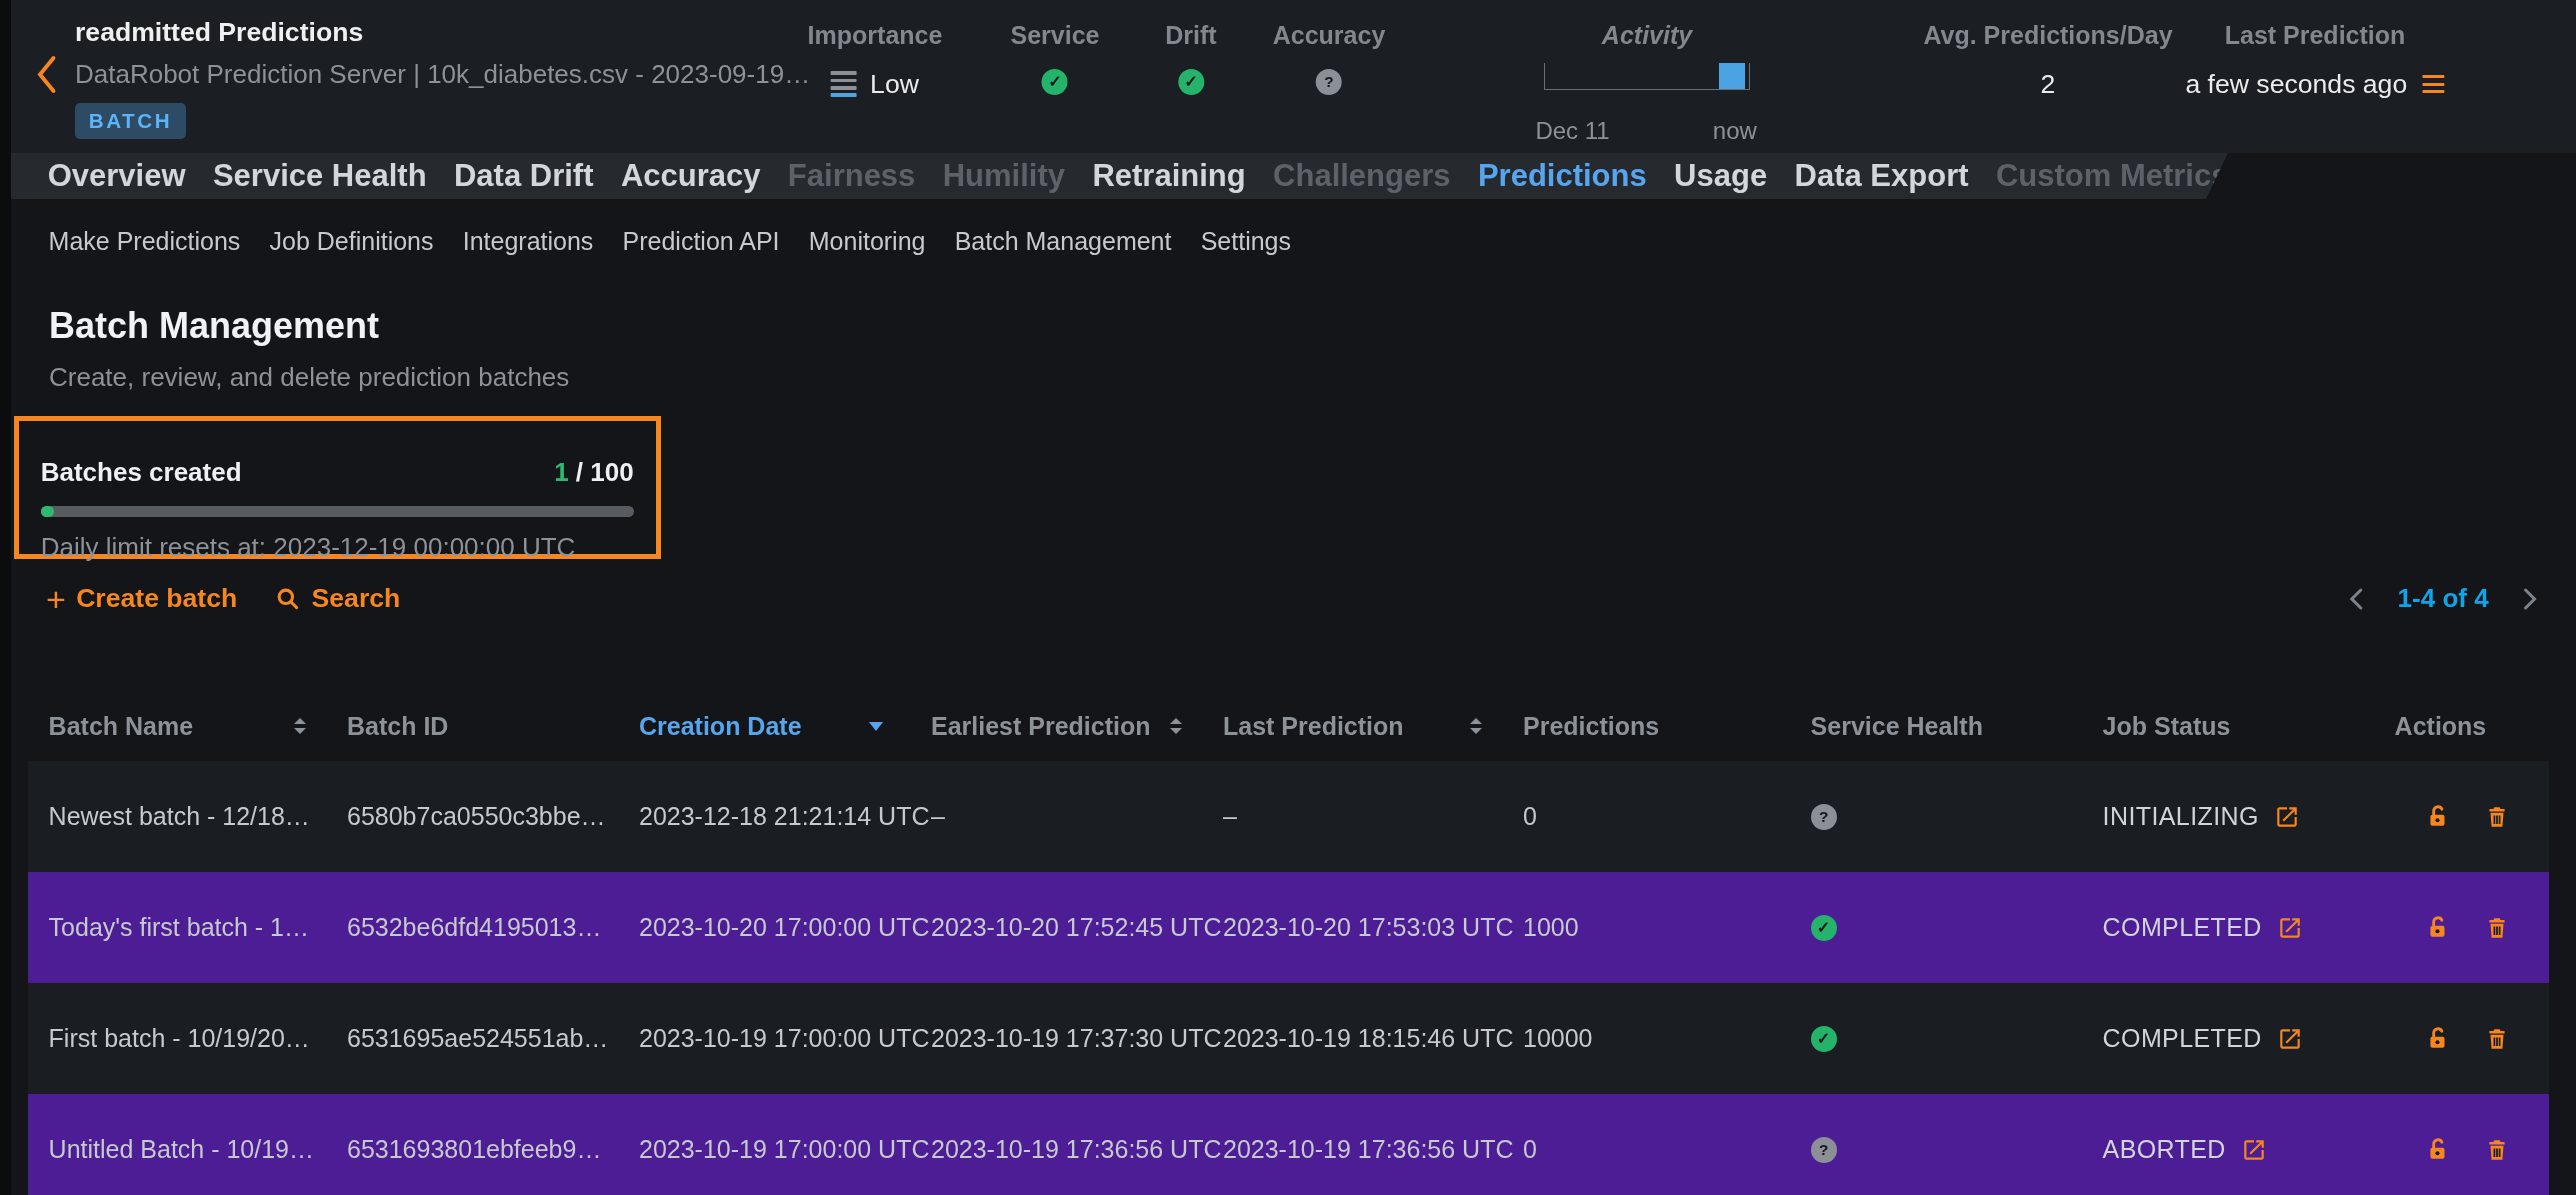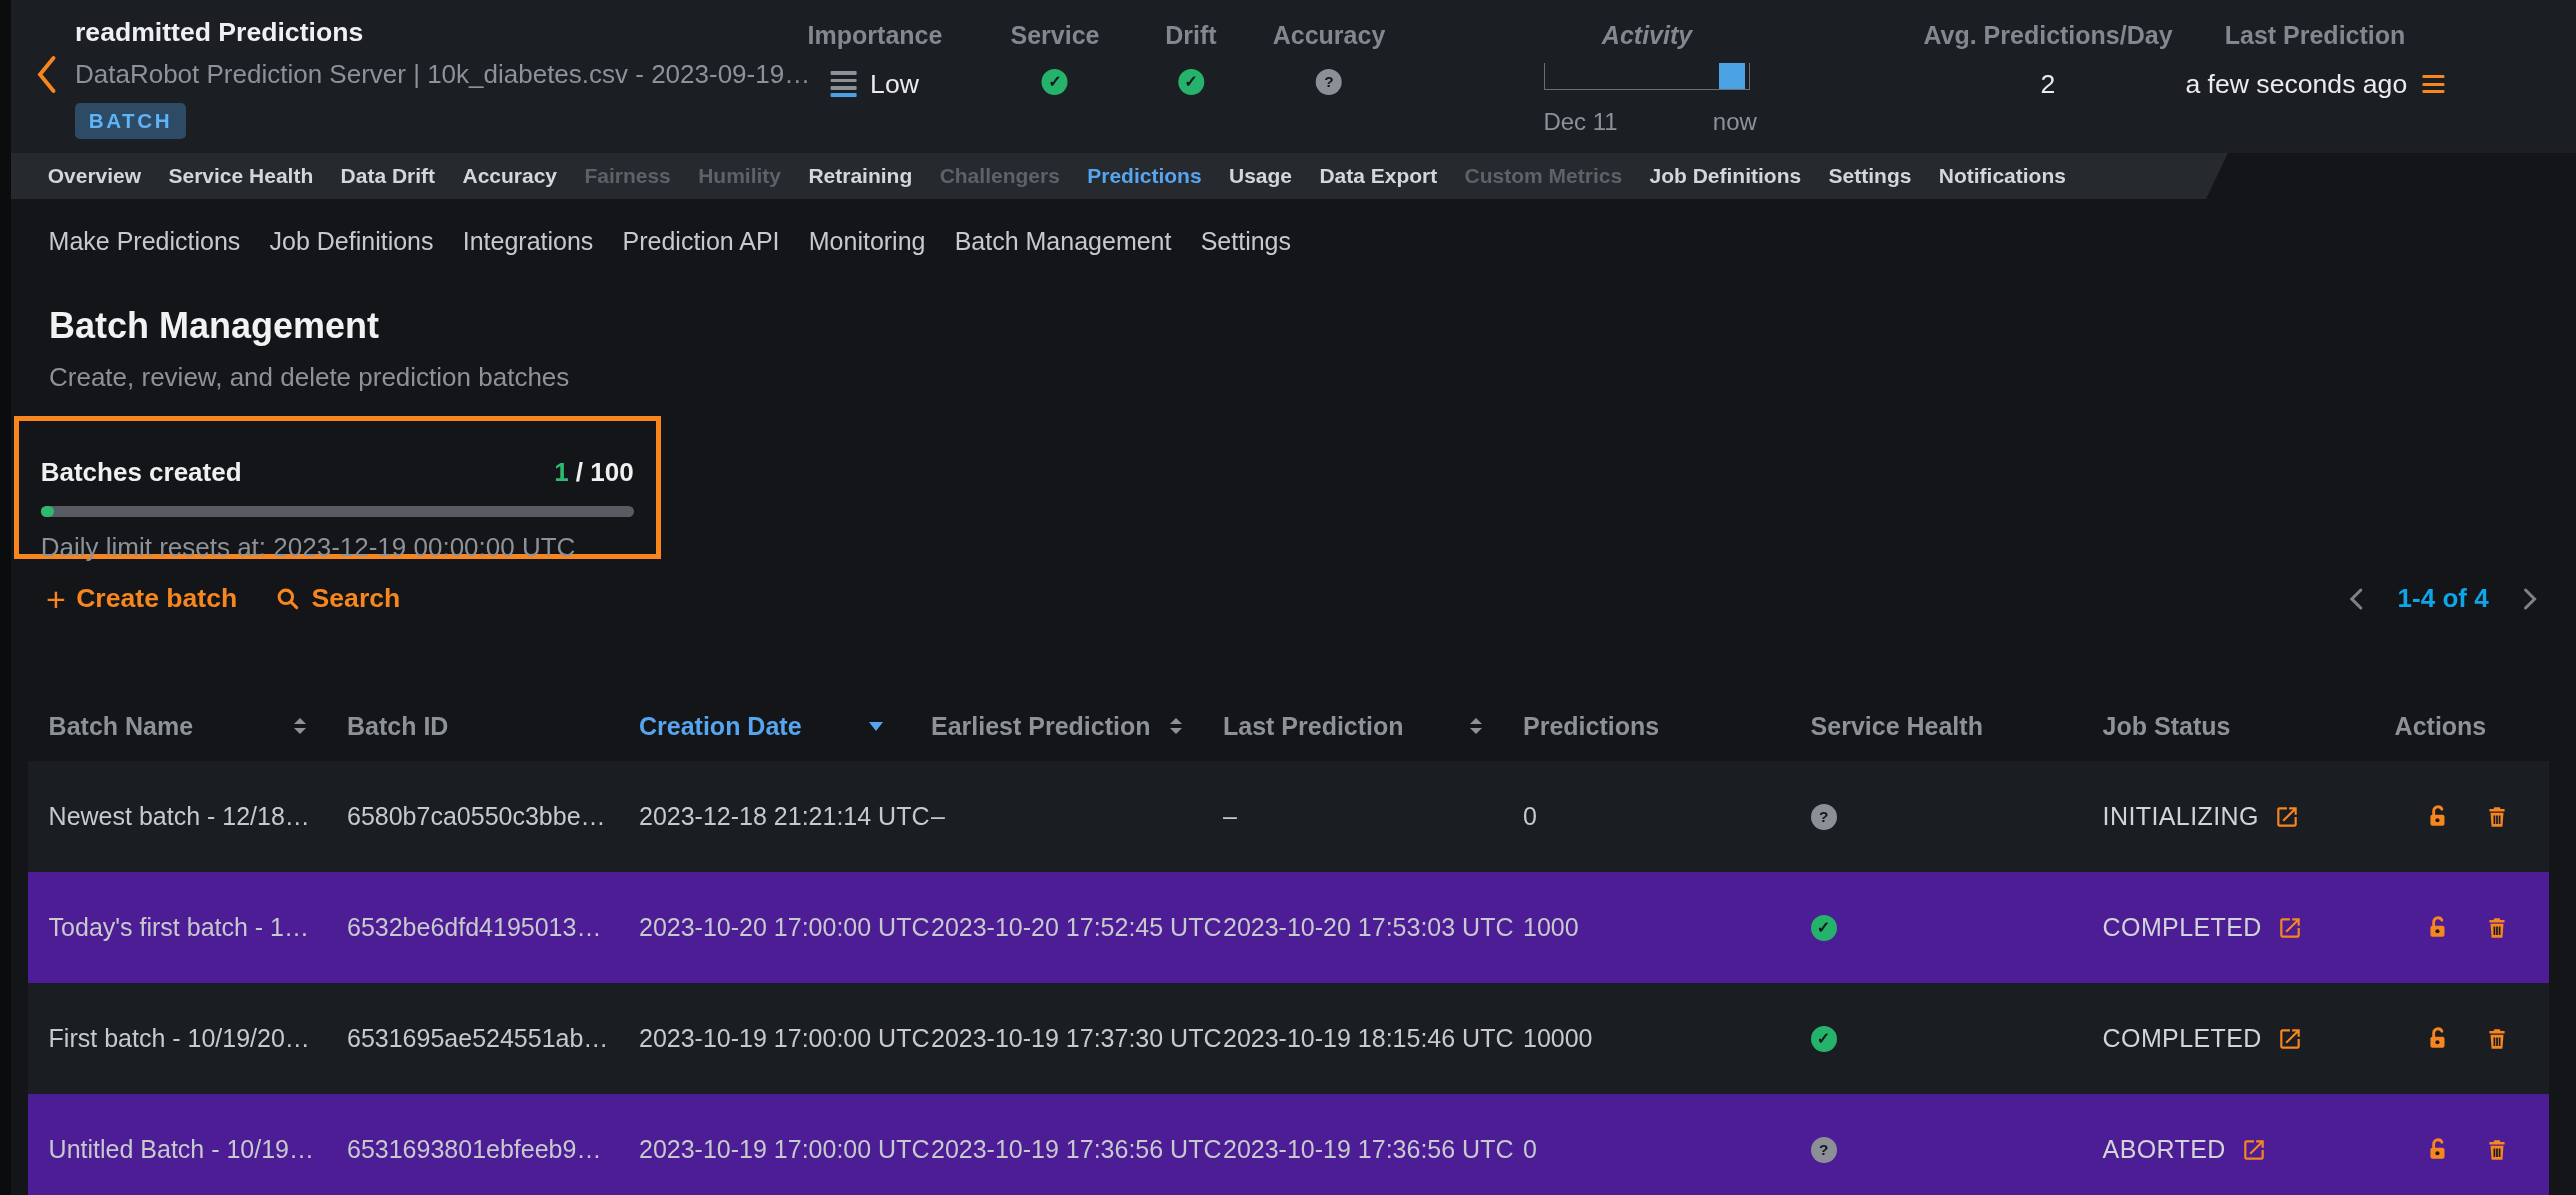--- a/index.html
+++ b/index.html
@@ -23,32 +23,32 @@
   .levels b { width:26px; height:3.9px; background:#8d9298; border-radius:0.9px; }
   .levels b.lvl-active { background:#4ba3e3; }
   .circle { width:26px; height:26px; border-radius:50%; display:inline-flex; align-items:center; justify-content:center; font-size:16.3px; font-weight:bold; color:#14171a; }
   .circle.ok { background:#25b36b; }
   .circle.unknown { background:#8a9096; font-size:15.4px; }
 
   .activity { position:absolute; left:1544px; top:20.6px; width:206px; }
   .activity .m-label { font-size:25px; font-weight:bold; color:#83888e; text-align:center;font-style:italic; }
   .axis { position:absolute; left:0; top:42px; width:206px; height:27.4px; border-left:1.7px solid #6a6f75; border-right:1.7px solid #6a6f75; border-bottom:1.7px solid #6a6f75; }
   .axis .bar { position:absolute; right:4.3px; bottom:0; width:26px; height:26px; background:#4ba3e3; }
-  .axis-label { position:absolute; top:87px; font-size:24px; color:#8d9298;margin-left:8px; }
+  .axis-label { position:absolute; top:96px; font-size:24px; color:#8d9298; }
   .axis-label.start { left:-8.6px; }
   .axis-label.end { right:-6.9px; }
 
   .burger { display:inline-flex; flex-direction:column; gap:4.3px; margin-left:15.4px; cursor:pointer; }
   .burger b { width:22px; height:3px; background:#f7861f; border-radius:0.9px; }
 
   
   .main-nav { position:absolute; left:0; top:153px; width:2228px; height:46px; background:#26292e;
               clip-path:polygon(0 0, 100% 0, calc(100% - 22px) 100%, 0 100%);
               display:flex; align-items:center; padding-left:34px; }
-  .main-nav .tab { padding:0 13.7px; font-size:21px; font-weight:bold; color:#d3d6da; cursor:pointer; white-space:nowrap; }
+  .main-nav .tab { padding:0 13.7px; font-size:31px; font-weight:bold; color:#d3d6da; cursor:pointer; white-space:nowrap; }
   .tab.active { color:#56a5ee; }
   .tab.disabled { color:#5d6268; cursor:default; }
 
   
   .sub-nav { position:absolute; left:34px; top:216px; height:50px; display:flex; align-items:center; }
   .sub-nav .tab { padding:0 14.6px; font-size:25px; font-weight:normal; color:#c7cacd; }
 
   
   .page-title { position:absolute; left:49px; top:305px; font-size:36px; font-weight:bold; color:#f0f2f4; }
   .page-subtitle { position:absolute; left:49px; top:362px; font-size:26px; color:#8d9298; }

